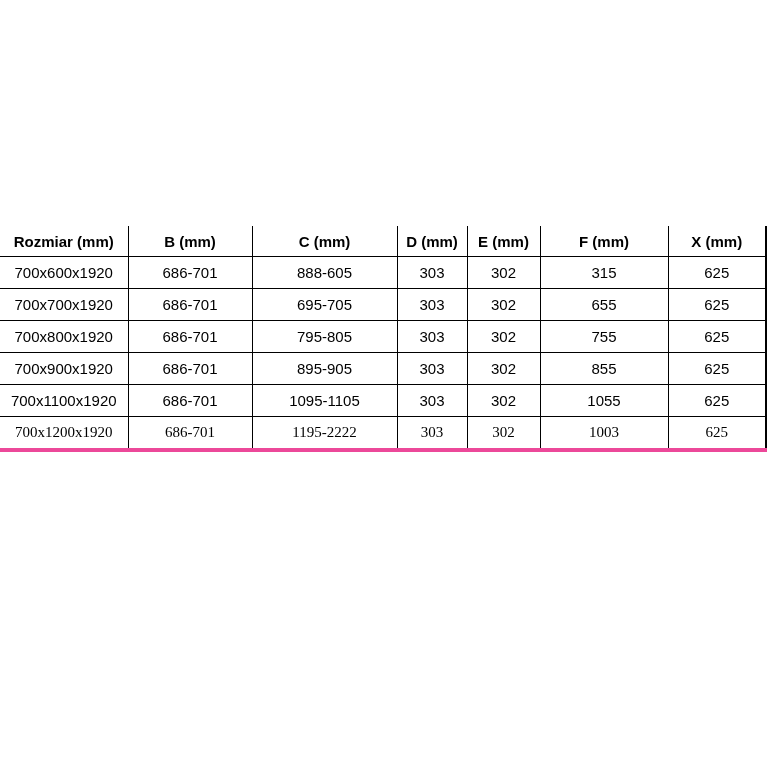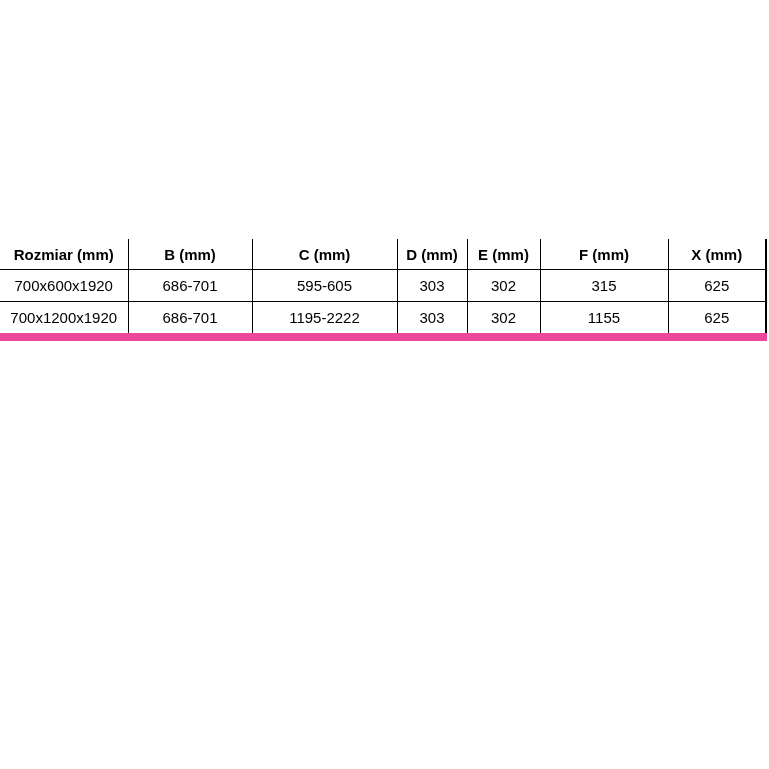--- a/index.html
+++ b/index.html
@@ -9,21 +9,21 @@
   }
   body {
     width: 769px;
     height: 769px;
     position: relative;
     font-family: "Liberation Sans", sans-serif;
     color: #000000;
   }
   .table-wrap {
     position: absolute;
-    top: 239px;
+    top: 226px;
     left: 0;
     width: 767px;
   }
   table.spec {
     border-collapse: collapse;
     table-layout: fixed;
     width: 766px;
   }
   table.spec th,
   table.spec td {
@@ -47,21 +47,22 @@
   }
   table.spec th:first-child,
   table.spec td:first-child {
     border-left: none;         
   }
   table.spec th:last-child,
   table.spec td:last-child {
     border-right: 2px solid #000000;
   }
   table.spec tr:last-child td {
-    border-bottom: 8px solid #ec4899;   
+    border-bottom: 4px solid #ec4899;   
+    font-family: Liberation Serif, serif;
   }
   col.c0 { width: 128px; }
   col.c1 { width: 124px; }
   col.c2 { width: 145px; }
   col.c3 { width: 70px; }
   col.c4 { width: 73px; }
   col.c5 { width: 128px; }
   col.c6 { width: 98px; }
 </style>
 </head>
@@ -86,30 +87,66 @@
         <th>D (mm)</th>
         <th>E (mm)</th>
         <th>F (mm)</th>
         <th>X (mm)</th>
       </tr>
     </thead>
     <tbody>
       <tr>
         <td>700x600x1920</td>
         <td>686-701</td>
-        <td>595-605</td>
+        <td>888-605</td>
         <td>303</td>
         <td>302</td>
         <td>315</td>
+        <td>625</td>
+      </tr>
+      <tr>
+        <td>700x700x1920</td>
+        <td>686-701</td>
+        <td>695-705</td>
+        <td>303</td>
+        <td>302</td>
+        <td>655</td>
+        <td>625</td>
+      </tr>
+      <tr>
+        <td>700x800x1920</td>
+        <td>686-701</td>
+        <td>795-805</td>
+        <td>303</td>
+        <td>302</td>
+        <td>755</td>
+        <td>625</td>
+      </tr>
+      <tr>
+        <td>700x900x1920</td>
+        <td>686-701</td>
+        <td>895-905</td>
+        <td>303</td>
+        <td>302</td>
+        <td>855</td>
+        <td>625</td>
+      </tr>
+      <tr>
+        <td>700x1100x1920</td>
+        <td>686-701</td>
+        <td>1095-1105</td>
+        <td>303</td>
+        <td>302</td>
+        <td>1055</td>
         <td>625</td>
       </tr>
       <tr>
         <td>700x1200x1920</td>
         <td>686-701</td>
         <td>1195-2222</td>
         <td>303</td>
         <td>302</td>
-        <td>1155</td>
+        <td>1003</td>
         <td>625</td>
       </tr>
     </tbody>
   </table>
 </div>
 
 </body></html>

